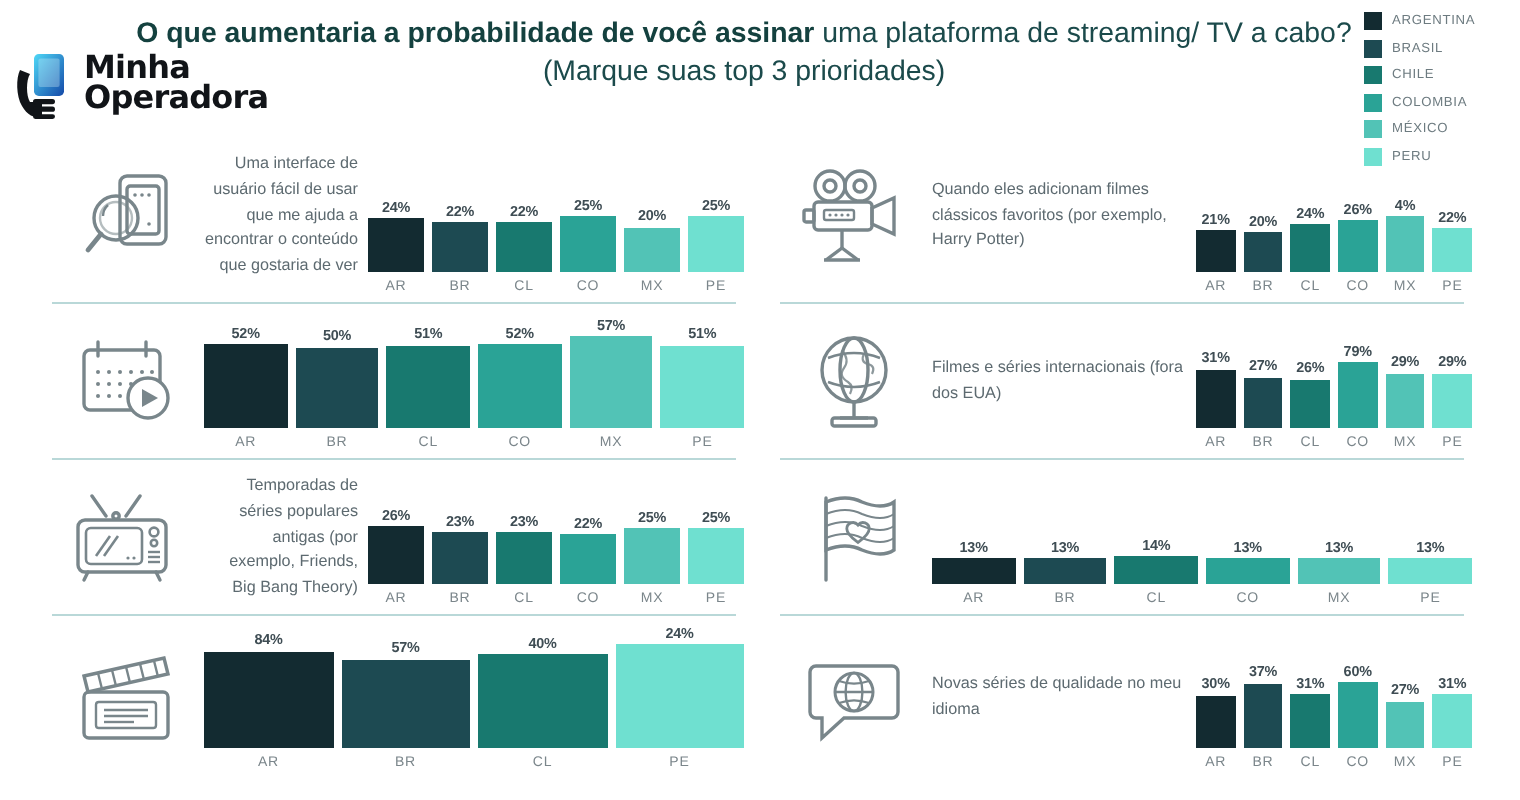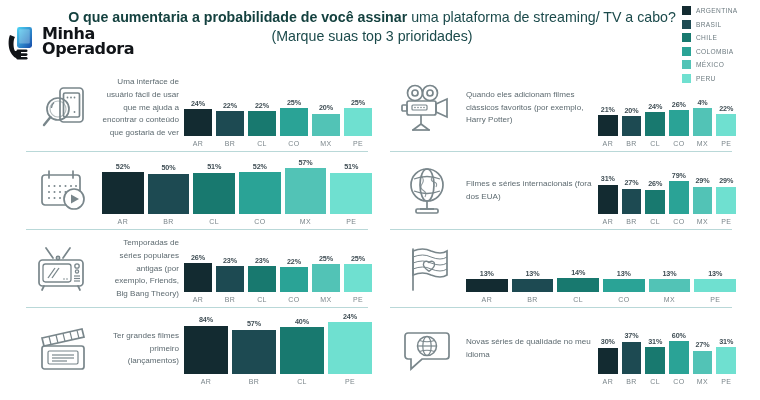--- a/index.html
+++ b/index.html
@@ -478,21 +478,20 @@
           <svg viewBox="0 0 58 48" width="58" height="48" fill="none" stroke="#79868b" stroke-width="1.7">
     <path d="M7 13 L47 4 L49 12 L9 21 Z"></path>
     <path d="M14 11.5 L16 19.5 M21 10 L23 18 M28 8.4 L30 16.4 M35 6.9 L37 14.9 M42 5.4 L44 13.4" stroke-width="1.2"></path>
     <rect x="7" y="21" width="42" height="23" rx="2.5"></rect>
     <rect x="13" y="26" width="30" height="13" rx="1.4" stroke-width="1.2"></rect>
     <line x1="17" y1="30" x2="39" y2="30" stroke-width="1.2"></line>
     <line x1="17" y1="33" x2="39" y2="33" stroke-width="1.2"></line>
     <line x1="17" y1="36" x2="32" y2="36" stroke-width="1.2"></line>
   </svg>
         </div>
-        <div class="label-cell">Ter grandes filmes primeiro (lançamentos)</div>
         <div class="chart-cell">
           <div class="bars">
             <div class="barcol">
               <div class="barval">84%</div>
               <div class="bar" style="height: 48.1194px; background: rgb(19, 43, 49);"></div>
               <div class="barcat">AR</div>
             </div>
             <div class="barcol">
               <div class="barval">57%</div>
               <div class="bar" style="height: 44.2388px; background: rgb(29, 74, 82);"></div>

